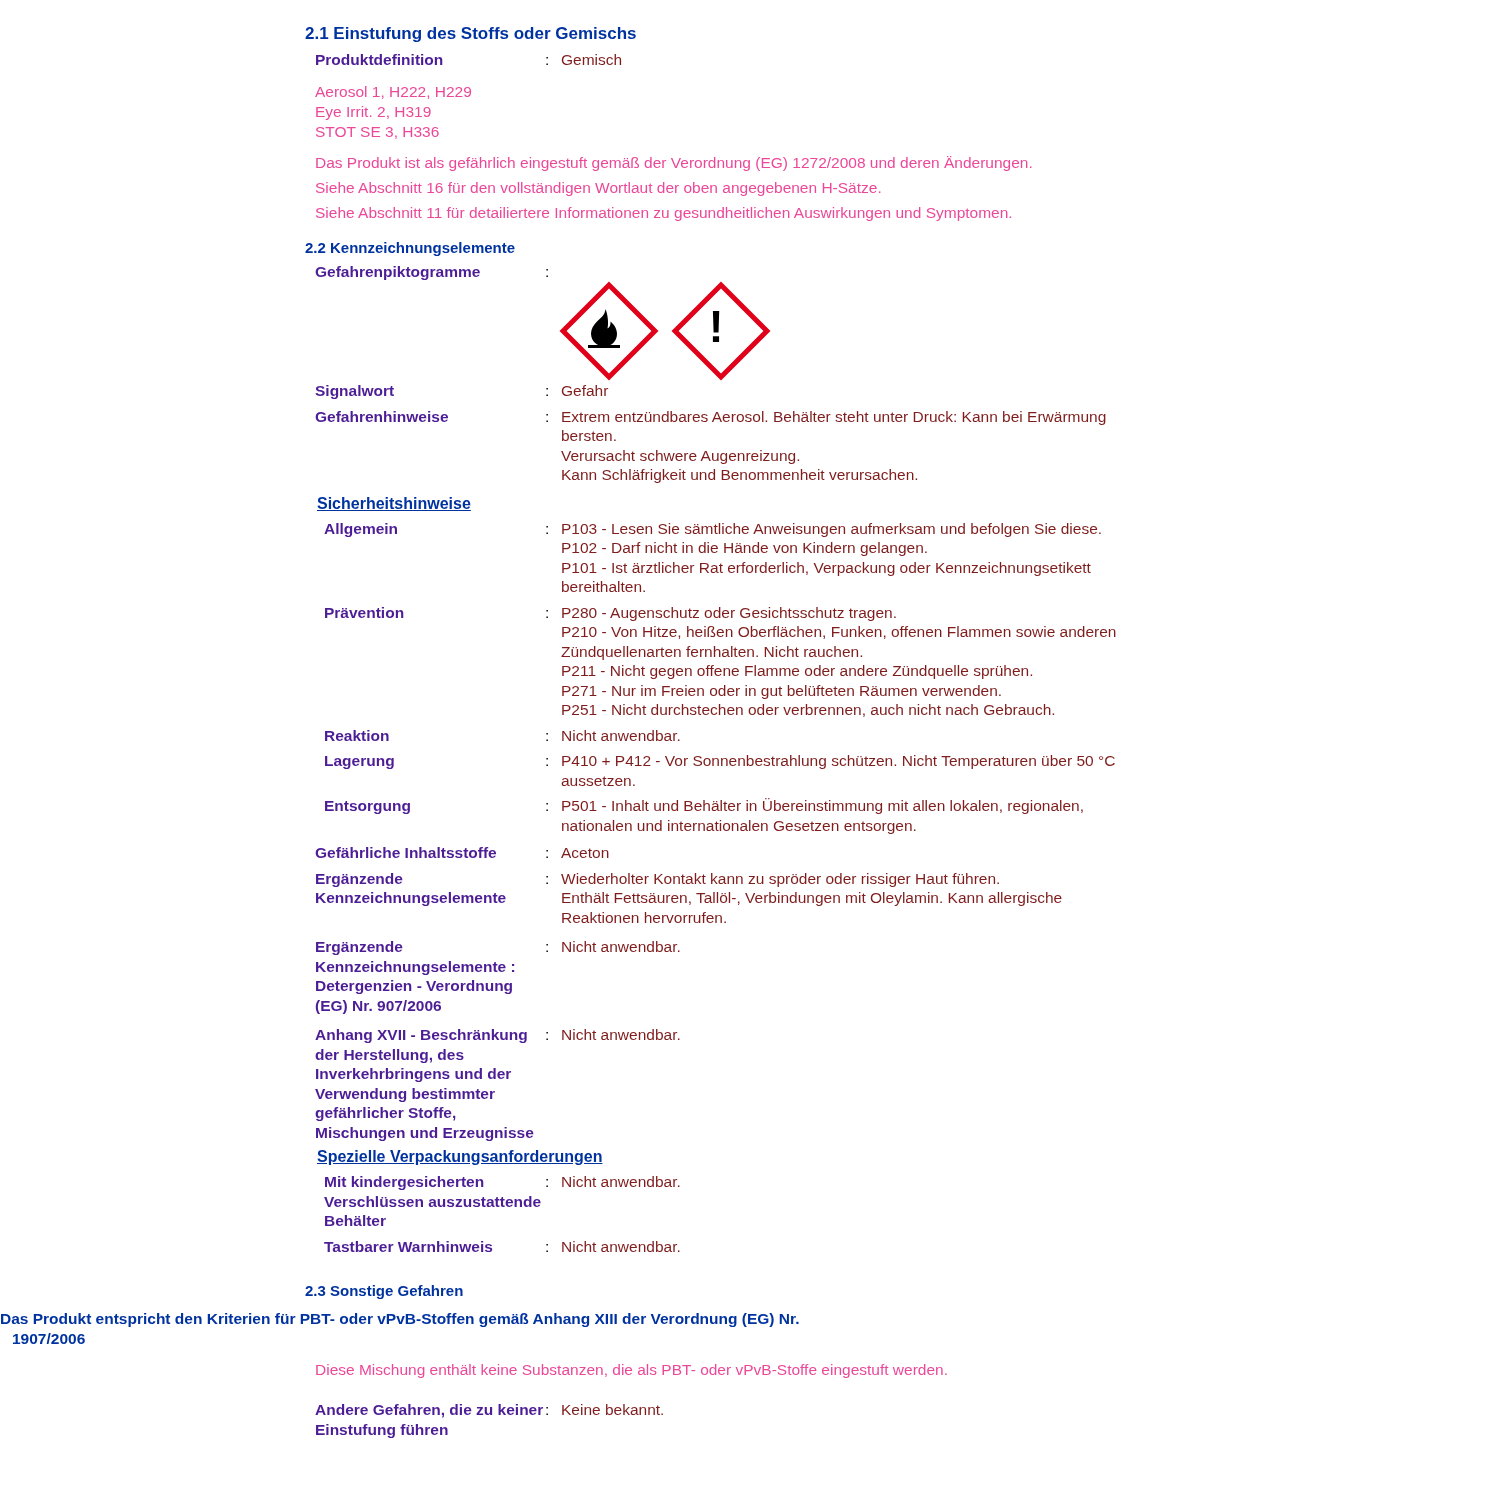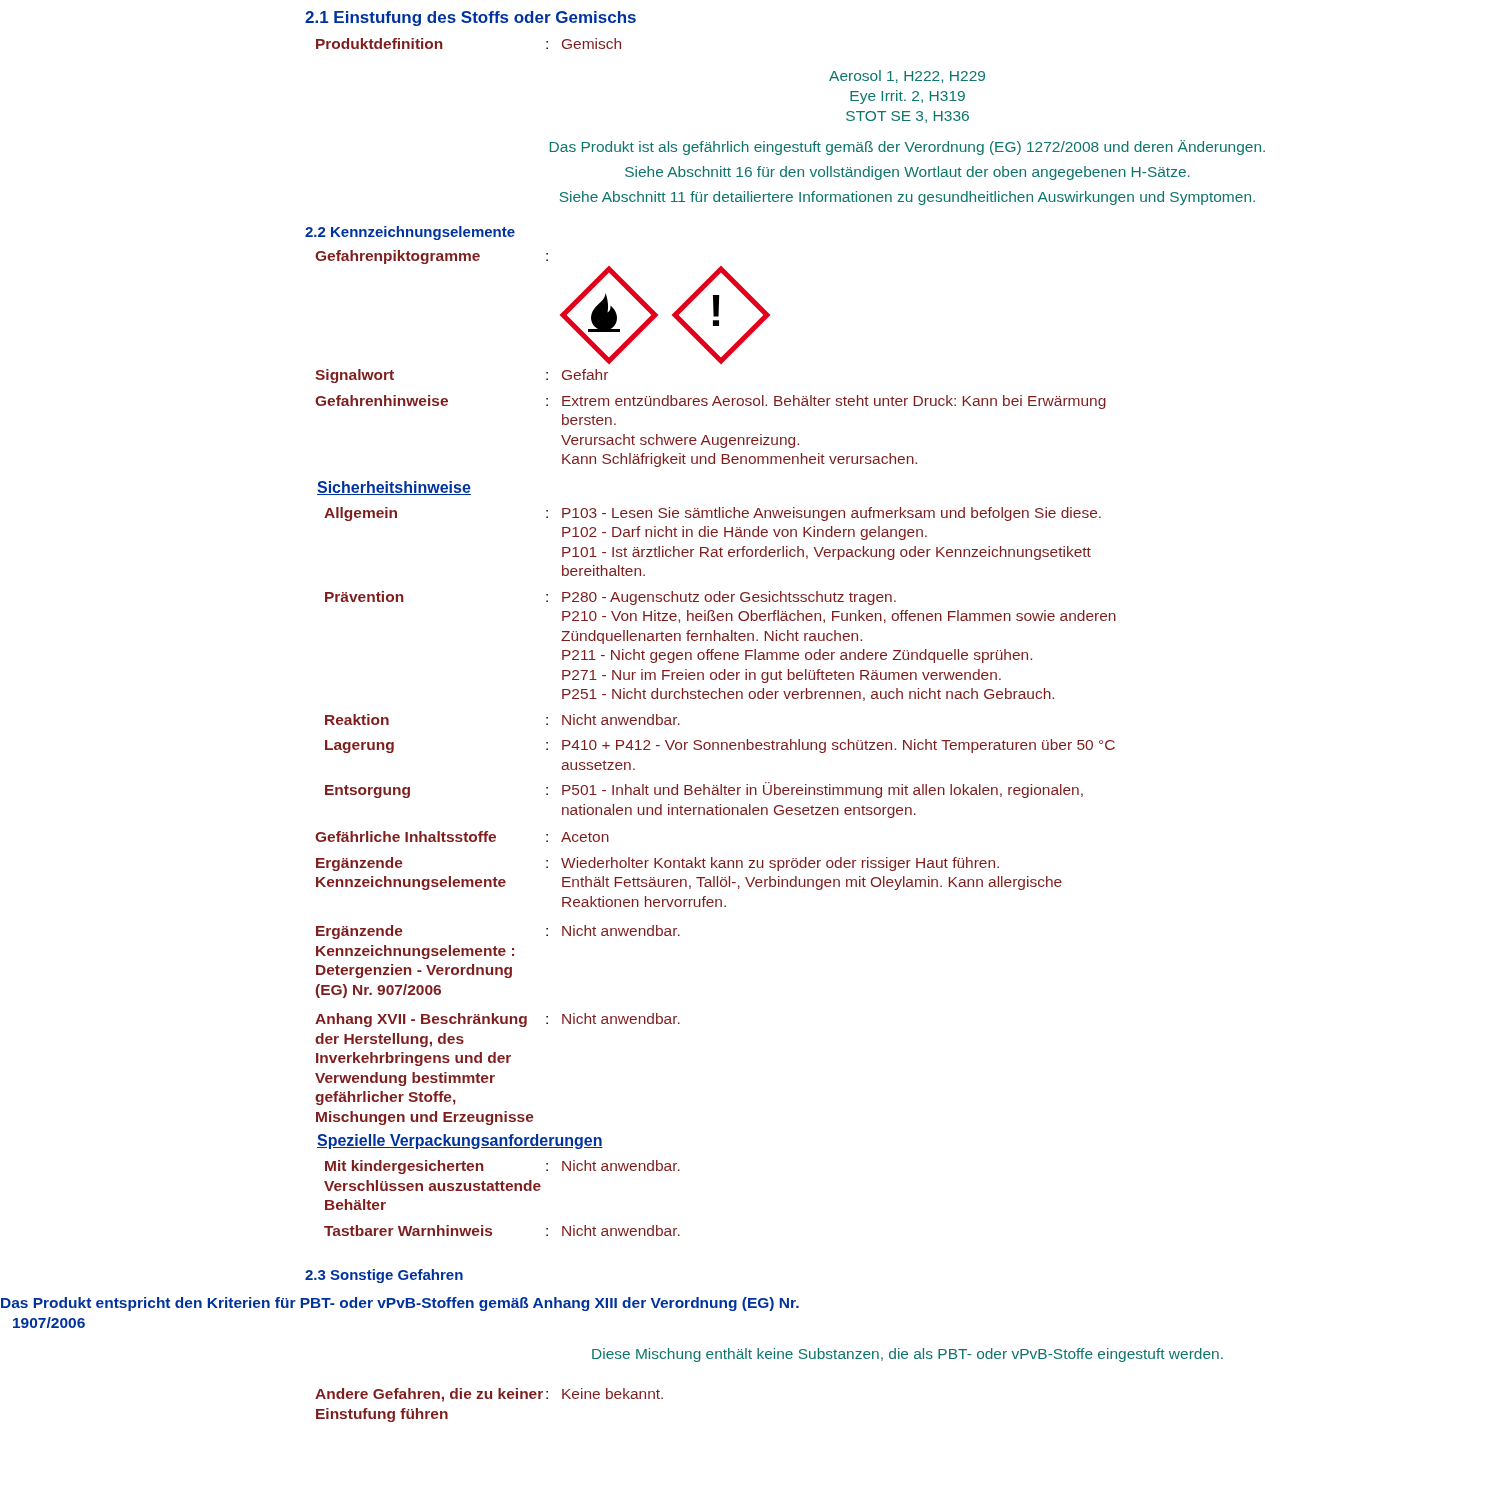--- a/index.html
+++ b/index.html
@@ -14,42 +14,42 @@
     color: #000000;
     font-size: 15.5px;
     position: relative;
     overflow: hidden;
   }
   .page {
     position: relative;
     width: 1500px;
     height: 1500px;
     box-sizing: border-box;
-    padding: 8px 0 0 0;
+    padding: 24px 0 0 0;
   }
   .sect-head {
     color: #0033a0;
     font-weight: bold;
     font-size: 17px;
     margin: 0 0 6px 305px;
   }
   .sect-head.small {
     font-size: 15px;
   }
   .row {
     display: flex;
     align-items: flex-start;
     margin: 0 0 0 0;
     padding: 0;
   }
   .lbl {
     width: 230px;
     flex: 0 0 230px;
     margin-left: 315px;
-    color: #7f1d1d;
+    color: #4c1d95;
     font-weight: bold;
     line-height: 19.5px;
   }
   .lbl.indent {
     margin-left: 324px;
     width: 221px;
     flex: 0 0 221px;
   }
   .colon {
     width: 16px;
@@ -63,22 +63,21 @@
     color: #7f1d1d;
     line-height: 19.5px;
     max-width: 660px;
   }
   .val.wide {
     max-width: 700px;
   }
   .plain {
     margin-left: 315px;
     line-height: 21px;
-    color: #0f766e;
-    text-align: center;
+    color: #ec4899;
   }
   .plain.tight {
     line-height: 20px;
   }
   .underline-head {
     margin-left: 317px;
     color: #0033a0;
     font-weight: bold;
     text-decoration: underline;
     font-size: 16px;

